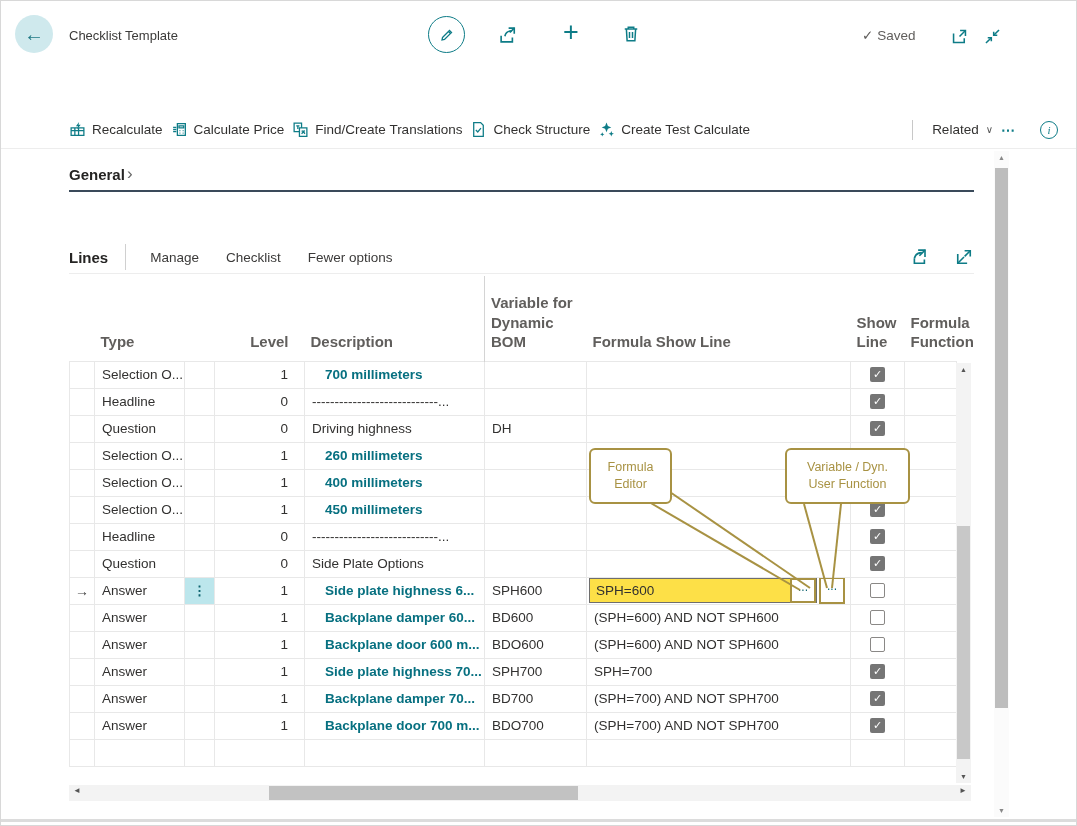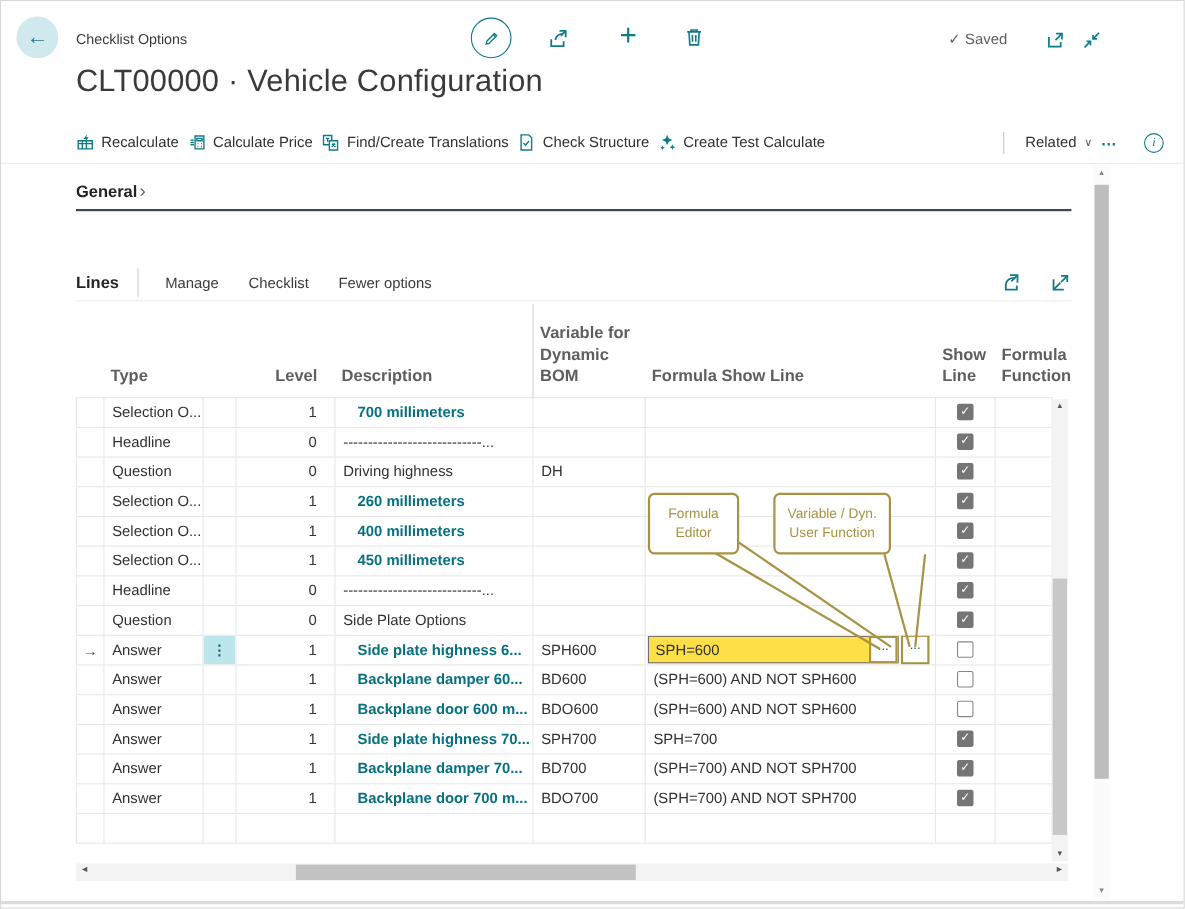--- a/index.html
+++ b/index.html
@@ -86,40 +86,39 @@
   
   .th-scroll{position:absolute;left:0;top:509px;width:902px;height:16px;background:#f3f3f3;}
   .th-scroll .arr{position:absolute;top:1px;font-size:8px;color:#555;cursor:pointer;}
   .th-thumb{position:absolute;left:200px;top:1px;width:309px;height:14px;background:#c2c2c2;cursor:pointer;}
 
   
   .callout{position:absolute;border:2px solid var(--gold);border-radius:6px;background:#fff;color:var(--gold);
     font-size:12.5px;text-align:center;display:flex;align-items:center;justify-content:center;
     white-space:pre-line;line-height:1.4;z-index:6;}
   .co-1{left:588px;top:447px;width:83px;height:56px;}
-  .co-2{left:702px;top:447px;width:107px;height:56px;}
+  .co-2{left:784px;top:447px;width:125px;height:56px;}
   .callout-svg{position:absolute;left:560px;top:440px;width:320px;height:170px;z-index:5;pointer-events:none;}
 
   
   .page-scroll{position:absolute;left:993px;top:150px;width:15px;height:666px;background:#fbfbfb;}
   .page-scroll .arr{position:absolute;left:0;width:15px;text-align:center;font-size:7px;color:#888;}
   .pg-thumb{position:absolute;left:1px;top:17px;width:13px;height:540px;background:#bdbdbd;cursor:pointer;}
 
   .bottom-strip{position:absolute;left:0;right:0;top:818px;height:3px;background:#dcdcdc;}
 </style>
 </head>
 <body>
 
 <div class="stage">
 
   <div class="back-btn">
     <span>←</span>
   </div>
-  <div class="page-caption">Checklist Options</div>
-  <div class="title">CLT00000 · Vehicle Configuration</div>
+  <div class="page-caption">Checklist Template</div>
 
   <div class="icon-btn edit-btn">
     <svg width="16" height="16" viewBox="0 0 16 16" fill="none" stroke="currentColor" stroke-width="1.3">
       <path d="M3.5 10.5l7-7 2 2-7 7L3 13z"></path>
         <path d="M9.5 4.5l2 2"></path>
     </svg>
   </div>
   <div class="icon-btn share-top">
     <svg width="20" height="20" viewBox="0 0 16 16" fill="none" stroke="currentColor" stroke-width="1.3">
       <path d="M2.5 8.5v5h9v-3.5"></path>

